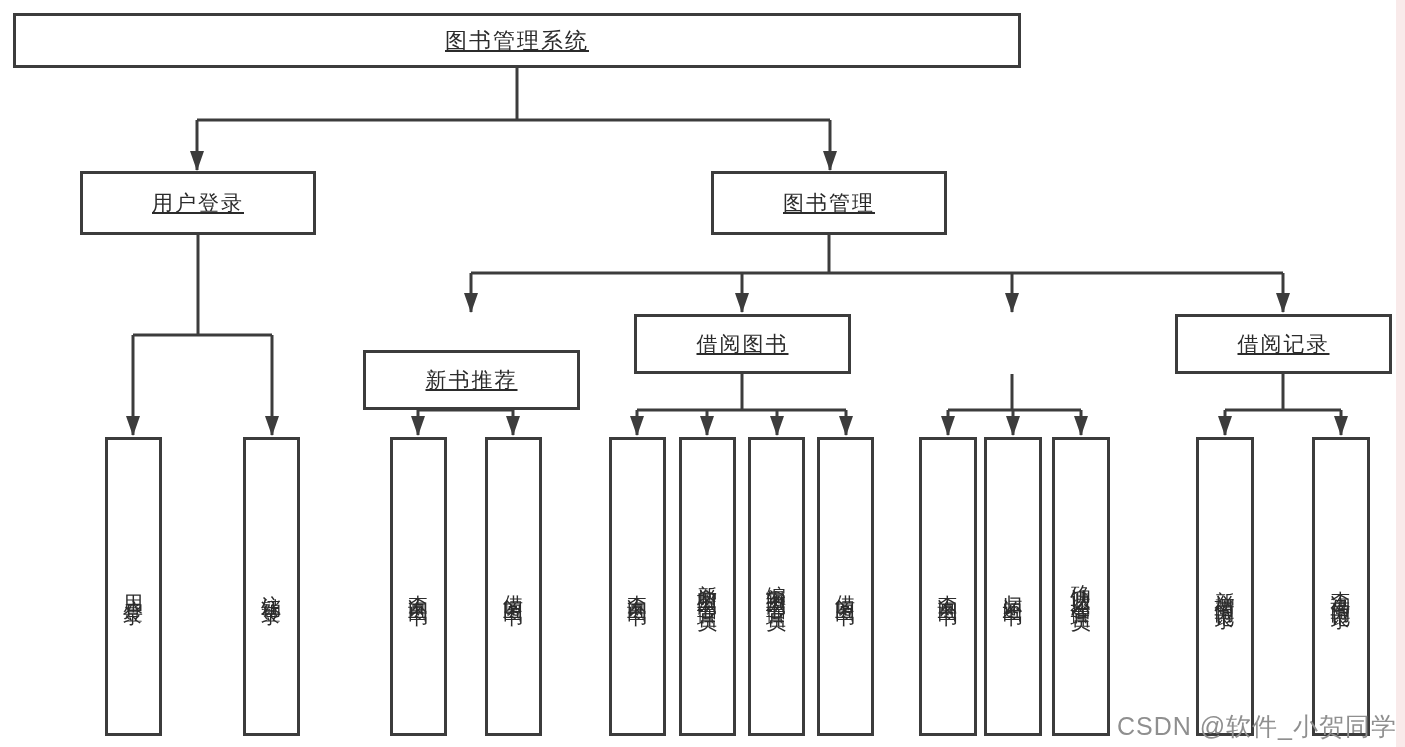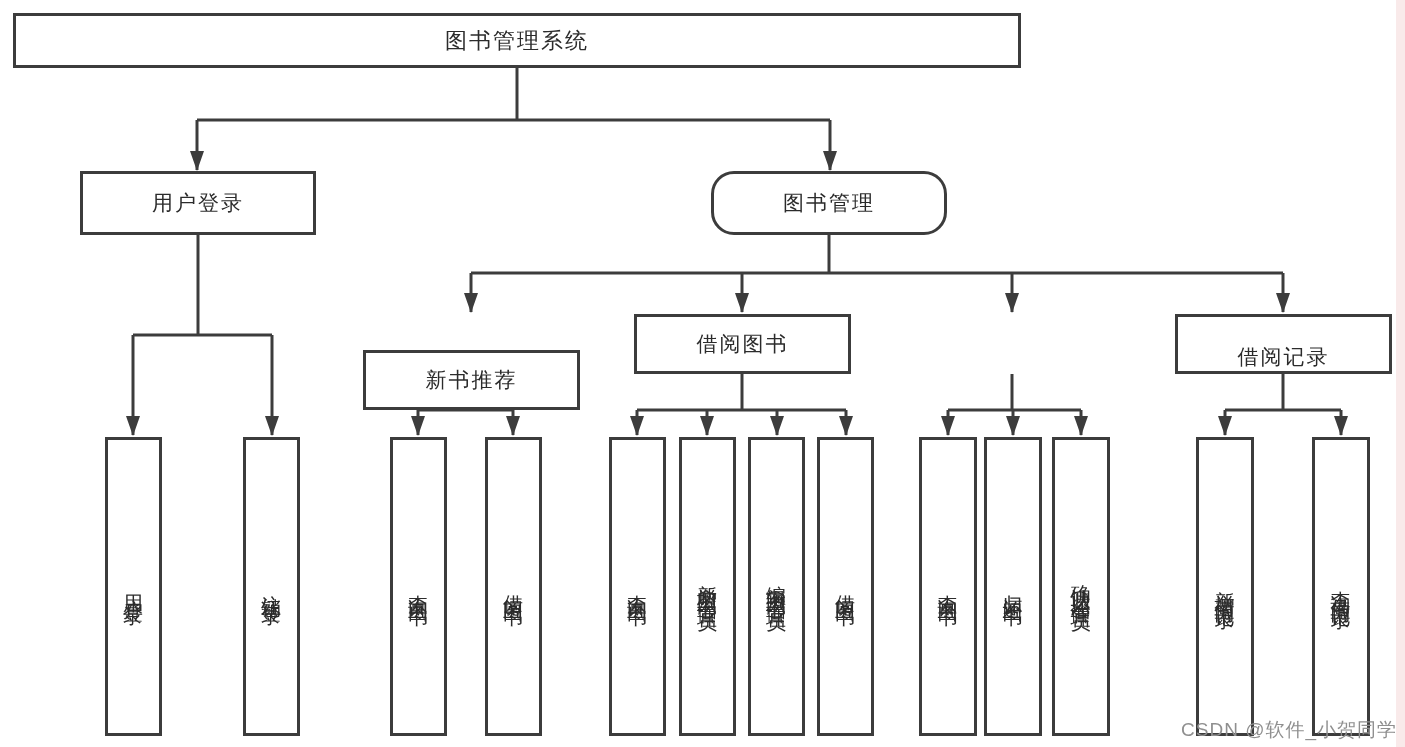--- a/index.html
+++ b/index.html
@@ -24,40 +24,41 @@
     border: 3px solid #3c3c3c;
     display: flex;
     align-items: center;
     justify-content: center;
     color: #2b2b2b;
   }
   .h-label {
     font-size: 21px;
     letter-spacing: 2px;
     white-space: nowrap;
+    text-decoration: underline;
   }
   .root-label { font-size: 22px; }
   .v-label {
     writing-mode: vertical-rl;
     text-orientation: mixed;
     font-size: 20px;
     letter-spacing: 4px;
     line-height: 1;
   }
   .right-strip {
     position: absolute;
     right: 0; top: 0;
     width: 9px; height: 747px;
     background: #f9eaea;
   }
   .watermark {
     position: absolute;
     right: 8px;
     bottom: 4px;
-    font-size: 19px;
+    font-size: 25px;
     color: #8f8f8f;
     letter-spacing: 1px;
     white-space: nowrap;
   }
 </style>
 </head>
 <body>
 
 <div class="canvas">
 
@@ -125,31 +126,31 @@
     </g>
   </svg>
 
   <div class="box" style="left:13px; top:13px; width:1008px; height:55px;">
     <span class="h-label root-label">图书管理系统</span>
   </div>
 
   <div class="box" style="left:80px; top:171px; width:236px; height:64px;">
     <span class="h-label">用户登录</span>
   </div>
-  <div class="box" style="left:711px; top:171px; width:236px; height:64px;border-radius:23px;">
+  <div class="box" style="left:711px; top:171px; width:236px; height:64px;">
     <span class="h-label">图书管理</span>
   </div>
 
   <div class="box" style="left:363px; top:314px; width:217px; height:60px;margin-top:36px;">
     <span class="h-label">新书推荐</span>
   </div>
   <div class="box" style="left:634px; top:314px; width:217px; height:60px;">
     <span class="h-label">借阅图书</span>
   </div>
-  <div class="box" style="left:1175px; top:314px; width:217px; height:60px;align-items:flex-end;">
+  <div class="box" style="left:1175px; top:314px; width:217px; height:60px;">
     <span class="h-label">借阅记录</span>
   </div>
 
   <div class="box" style="left:105px; top:437px; width:57px; height:299px;">
     <span class="v-label">用户登录</span>
   </div>
   <div class="box" style="left:243px; top:437px; width:57px; height:299px;">
     <span class="v-label">注销登录</span>
   </div>
 

